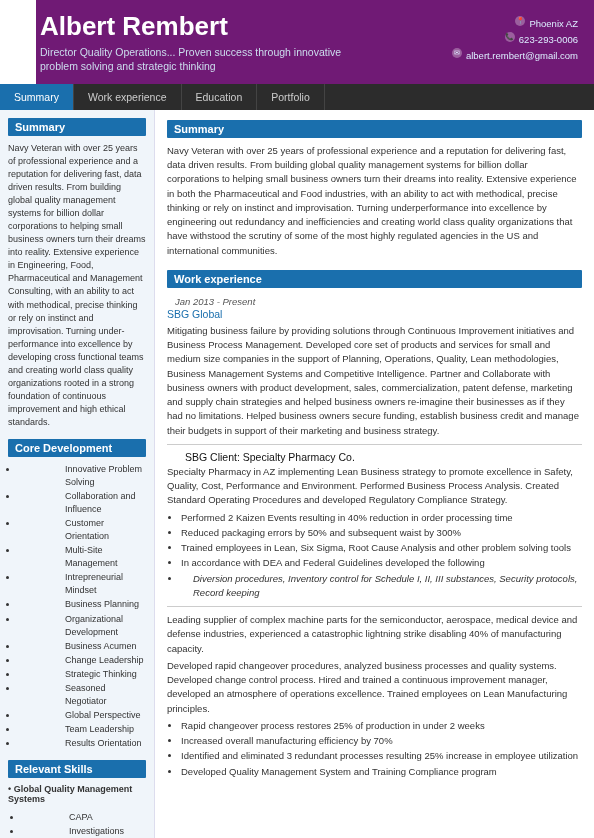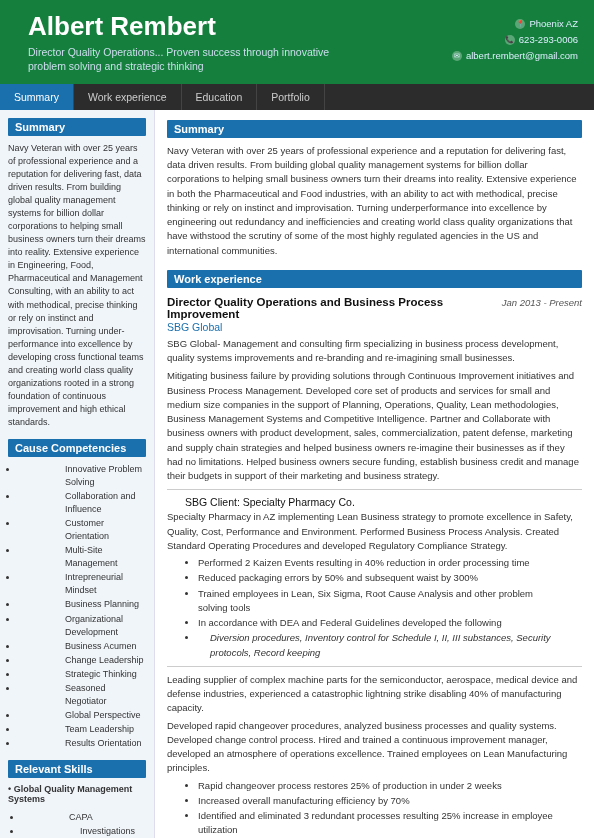--- a/index.html
+++ b/index.html
@@ -1,23 +1,23 @@
 <!DOCTYPE html>
 <html><head>
   <meta charset="utf-8">
   <style>
     * { box-sizing: border-box; margin: 0; padding: 0; }
     body { font-family: Arial, sans-serif; font-size: 11px; color: #333; background: #fff; width: 594px; min-height: 838px; overflow-x: hidden; }
 
     
-    .header { background: #15803d; color: #fff; padding: 12px 16px 10px 28px; display: flex; justify-content: space-between; align-items: flex-start; }
+    .header { background: #701a75; color: #fff; padding: 12px 16px 10px 4px; display: flex; justify-content: space-between; align-items: flex-start; margin-left: 36px; }
     .header-left h1 { font-size: 26px; font-weight: bold; color: #fff; line-height: 1.1; }
     .header-left .title { font-size: 10.5px; color: #cde; margin-top: 4px; max-width: 340px; line-height: 1.4; }
     .header-right { font-size: 9.5px; color: #ddeeff; text-align: right; line-height: 1.7; margin-top: 4px; }
-    .header-right .contact-item { display: flex; align-items: center; gap: 4px; justify-content: flex-end; }
+    .header-right .contact-item { display: flex; align-items: flex-start; gap: 4px; justify-content: flex-end; }
     .contact-icon { display: inline-block; width: 10px; height: 10px; background: rgba(255,255,255,0.3); border-radius: 50%; font-size: 7px; text-align: center; line-height: 10px; }
 
     
     .nav { background: #2c2c2c; display: flex; }
     .nav-item { padding: 7px 14px; color: #ccc; font-size: 10.5px; cursor: pointer; border-right: 1px solid #444; }
     .nav-item.active { background: #1a6fad; color: #fff; }
 
     
     .main { display: flex; }
 
@@ -43,21 +43,21 @@
     .summary-text { font-size: 9.5px; line-height: 1.5; color: #333; }
 
     
     .job-title-line { display: flex; justify-content: space-between; align-items: baseline; margin-top: 8px; }
     .job-title { font-size: 11.5px; font-weight: bold; color: #111; }
     .job-date { font-size: 9.5px; color: #555; white-space: nowrap; margin-left: 8px; font-style: italic; }
     .company-name { font-size: 10.5px; font-weight: normal; color: #1a6fad; margin: 1px 0 4px 0; }
     .job-desc { font-size: 9.5px; line-height: 1.5; color: #333; margin-bottom: 4px; }
     .sub-company { font-size: 10.5px; font-weight: normal; color: #111; margin: 6px 0 2px 18px; }
     .sub-company-desc { font-size: 9.5px; line-height: 1.5; color: #333; margin-bottom: 3px; }
-    .bullet-list { padding-left: 14px; margin: 3px 17px; }
+    .bullet-list { padding-left: 14px; margin: 3px 0; }
     .bullet-list li { font-size: 9.5px; line-height: 1.5; margin-bottom: 1px; list-style-type: disc; }
     .sub-bullet { padding-left: 12px; list-style-type: circle; font-style: italic; }
 
     .divider { border: none; border-top: 1px solid #ccc; margin: 6px 0; }
   </style>
 </head>
 <body>
 
 <div class="header">
   <div class="header-left">
@@ -90,21 +90,21 @@
 <div class="main">
 
   <div class="sidebar">
 
     <div class="sidebar-section">
       <div class="section-header">Summary</div>
       <p>Navy Veteran with over 25 years of professional experience and a reputation for delivering fast, data driven results. From building global quality management systems for billion dollar corporations to helping small business owners turn their dreams into reality. Extensive experience in Engineering, Food, Pharmaceutical and Management Consulting, with an ability to act with methodical, precise thinking or rely on instinct and improvisation. Turning under-performance into excellence by developing cross functional teams and creating world class quality organizations rooted in a strong foundation of continuous improvement and high ethical standards.</p>
     </div>
 
     <div class="sidebar-section">
-      <div class="section-header">Cause Competencies</div>
+      <div class="section-header">Core Development</div>
       <ul id="competencies-list">
           <li>Innovative Problem Solving</li>
           <li>Collaboration and Influence</li>
           <li>Customer Orientation</li>
           <li>Multi-Site Management</li>
           <li>Intrepreneurial Mindset</li>
           <li>Business Planning</li>
           <li>Organizational Development</li>
           <li>Business Acumen</li>
           <li>Change Leadership</li>
@@ -116,21 +116,21 @@
         </ul>
     </div>
 
     <div class="sidebar-section">
       <div class="section-header">Relevant Skills</div>
       <div id="skills-container">
           <div style="margin-bottom: 4px;">
             <div style="font-size: 9px; font-weight: bold; margin-bottom: 7px;">• Global Quality Management Systems</div>
             <ul style="padding-left: 14px; list-style-type: circle;">
               <li style="font-size: 9px; line-height: 1.45;">CAPA</li>
-              <li style="font-size: 9px; line-height: 1.45; text-align: center;">Investigations</li>
+              <li style="font-size: 9px; line-height: 1.45;">Investigations</li>
               <li style="font-size: 9px; line-height: 1.45; text-align: right;">Release</li>
               <li style="font-size: 9px; line-height: 1.45;">Document Control</li>
               <li style="font-size: 9px; line-height: 1.45;">Supplier Management</li>
               <li style="font-size: 12px; line-height: 1.45;">Training</li>
               <li style="font-size: 15px; line-height: 1.45;">SOP Development</li>
               <li style="font-size: 9px; line-height: 1.45;">Non Conformance</li>
               <li style="font-size: 9px; line-height: 1.45;">Audits, Continuous Improvement</li>
             </ul>
           </div>
         </div>
@@ -143,25 +143,23 @@
     <div class="content-section">
       <div class="section-header">Summary</div>
       <p class="summary-text">Navy Veteran with over 25 years of professional experience and a reputation for delivering fast, data driven results. From building global quality management systems for billion dollar corporations to helping small business owners turn their dreams into reality. Extensive experience in both the Pharmaceutical and Food industries, with an ability to act with methodical, precise thinking or rely on instinct and improvisation. Turning underperformance into excellence by engineering out redundancy and inefficiencies and creating world class quality organizations that have withstood the scrutiny of some of the most highly regulated agencies in the US and international communities.</p>
     </div>
 
     <div class="content-section">
       <div class="section-header">Work experience</div>
       <div id="jobs-container">
           <div>
             <div class="job-title-line">
-              <span class="job-title">Director Quality Operations and  Business Process Improvement</span>
               <span class="job-date">Jan 2013 - Present</span>
             </div>
             <div class="company-name">SBG Global</div>
-            <p class="job-desc">SBG Global- Management and consulting firm specializing in business process development, quality systems improvements and re-branding and re-imagining small businesses.</p>
             <p class="job-desc">Mitigating business failure by providing solutions through Continuous Improvement initiatives and Business Process Management. Developed core set of products and services for small and medium size companies in the support of Planning, Operations, Quality, Lean methodologies, Business Management Systems and Competitive Intelligence. Partner and Collaborate with business owners with product development, sales, commercialization, patent defense, marketing and supply chain strategies and helped business owners re-imagine their businesses as if they had no limitations. Helped business owners secure funding, establish business credit and manage their budgets in support of their marketing and business strategy.</p>
             <hr class="divider">
             <div class="sub-company">SBG Client: Specialty Pharmacy Co.</div>
             <p class="sub-company-desc">Specialty Pharmacy in AZ implementing Lean Business strategy to promote excellence in Safety, Quality, Cost, Performance and Environment. Performed Business Process Analysis. Created Standard Operating Procedures and developed Regulatory Compliance Strategy.</p>
             <ul class="bullet-list">
               <li>Performed 2 Kaizen Events resulting in 40% reduction in order processing time</li>
               <li>Reduced packaging errors by 50% and subsequent waist by 300%</li>
               <li>Trained employees in Lean, Six Sigma, Root Cause Analysis and other problem solving tools</li>
               <li>In accordance with DEA and Federal Guidelines developed the following</li>
               <li class="sub-bullet">Diversion procedures, Inventory control for Schedule I, II, III substances, Security protocols, Record keeping</li>

